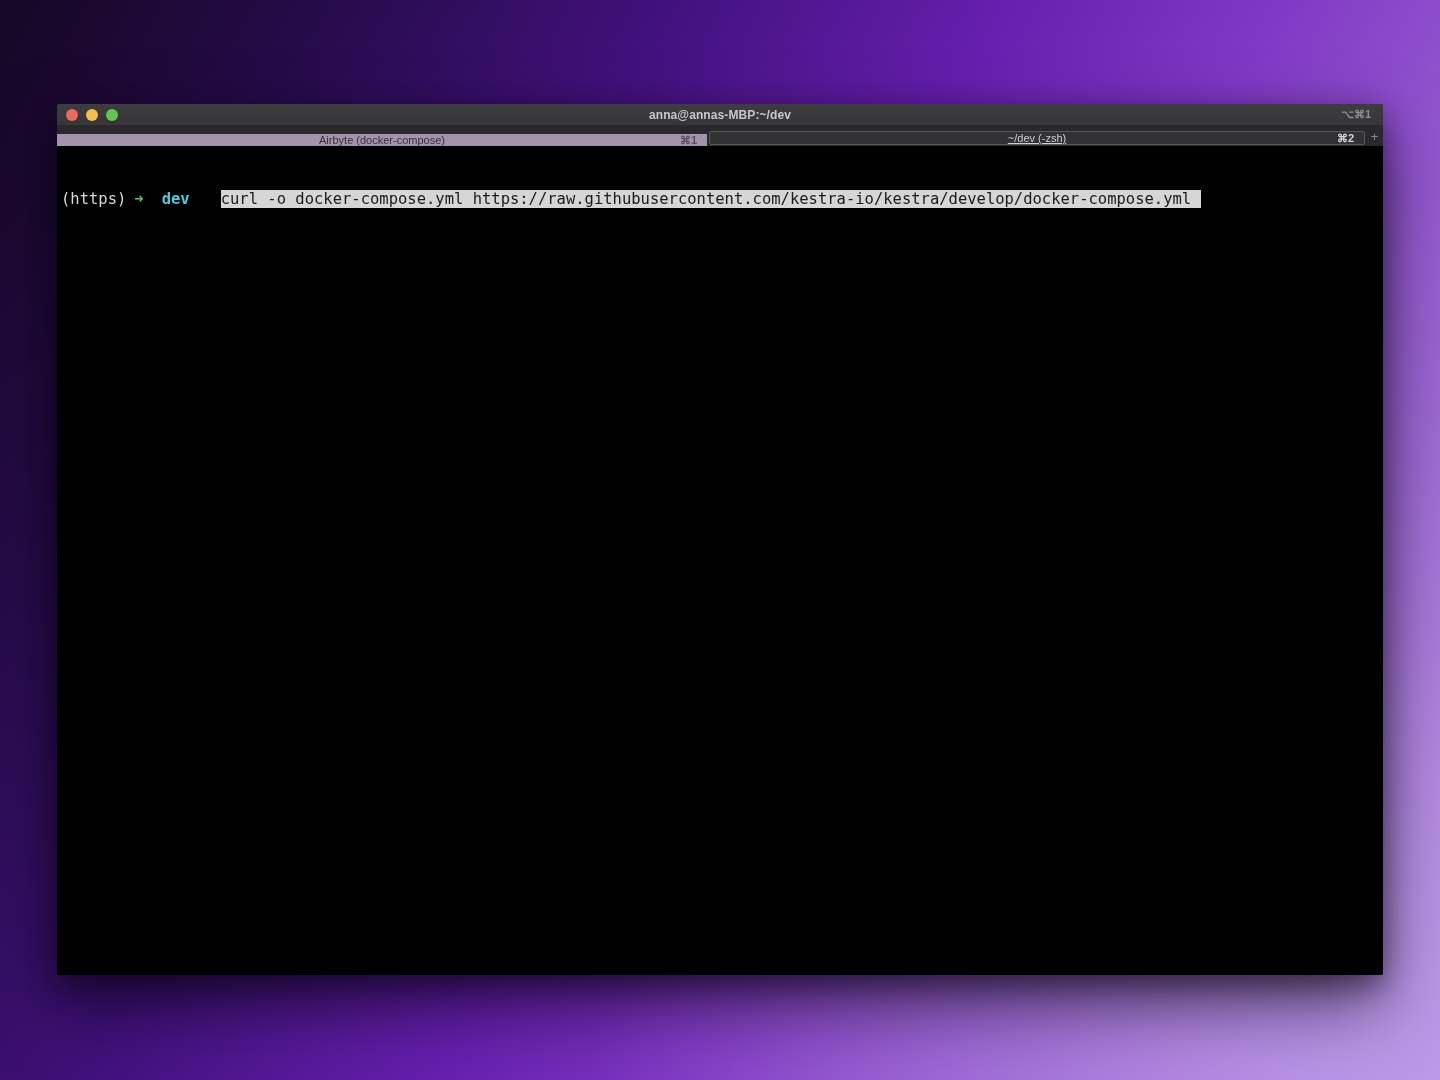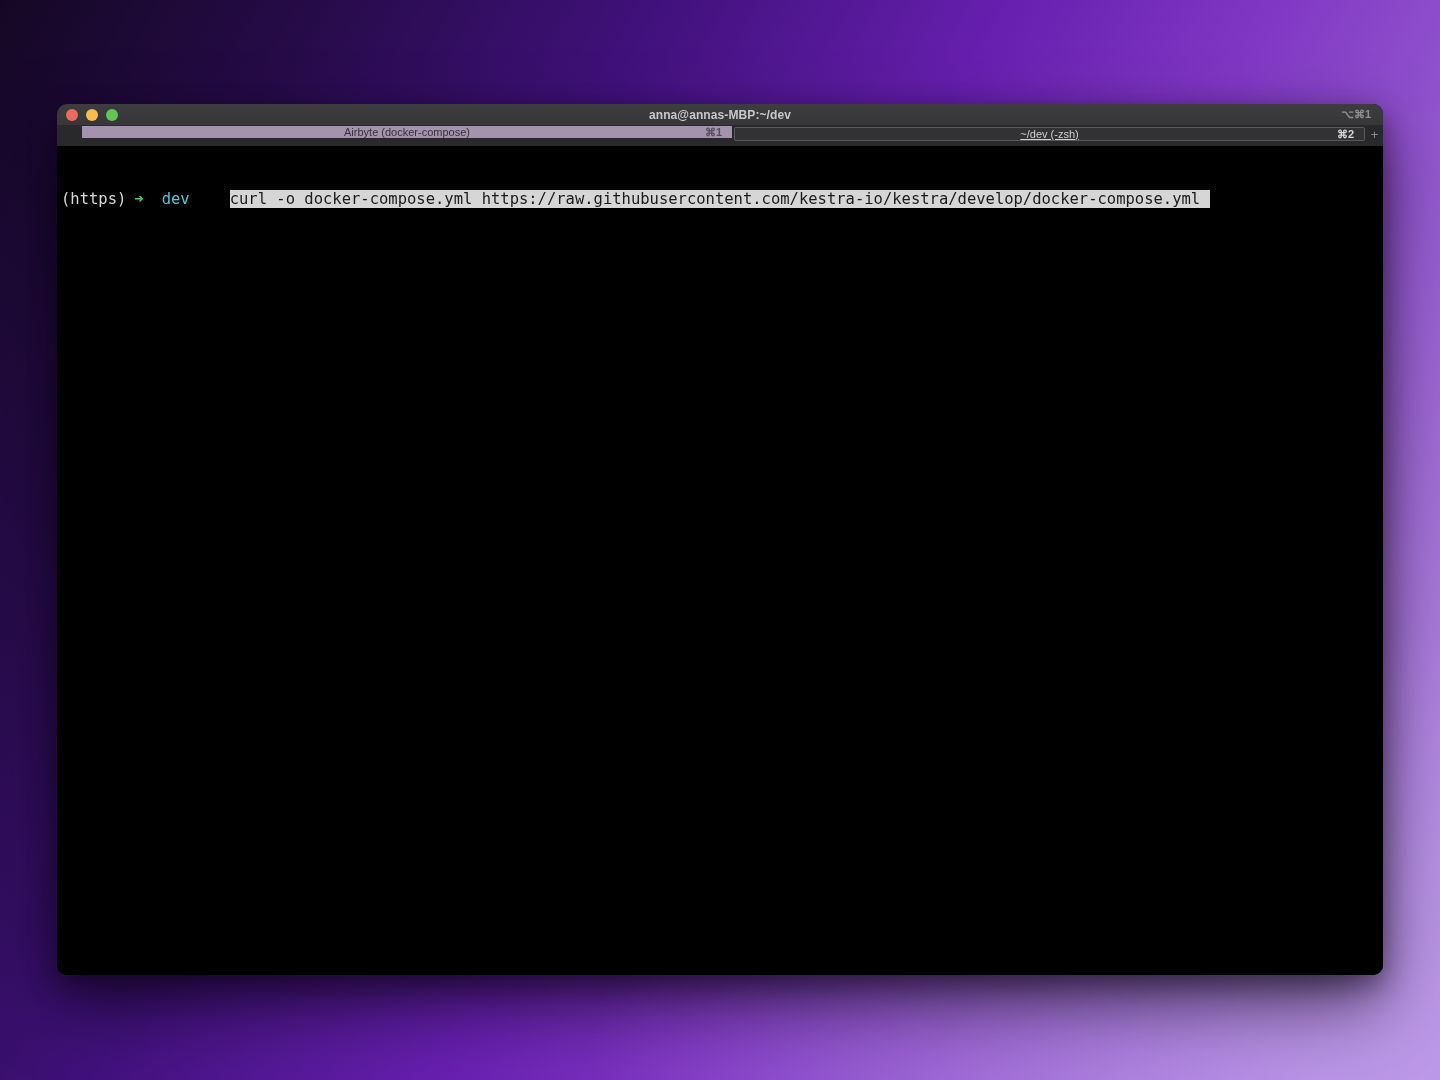--- a/index.html
+++ b/index.html
@@ -8,21 +8,21 @@
     font-family: "Liberation Sans", sans-serif;
     background:
       radial-gradient(120% 90% at 95% 100%, rgba(190,155,235,0.55) 0%, rgba(190,155,235,0) 45%),
       linear-gradient(118deg, #150724 0%, #260b49 16%, #41117c 33%, #661fae 50%, #8139c5 64%, #9a63d2 80%, #b48ce1 94%, #bd97e6 100%);
   }
 
   .window {
     position: absolute;
     left: 57px; top: 104px;
     width: 1326px; height: 871px;
-    border-radius: 10px;
+    border-radius: 2px;
     overflow: hidden;
     box-shadow: 0 30px 70px rgba(0,0,0,0.55), 0 10px 28px rgba(10,0,25,0.45);
     display: flex;
     flex-direction: column;
     background: var(--terminal-bg, #000);
   }
 
   
   .titlebar {
     position: relative;
@@ -62,22 +62,21 @@
     font-weight: bold;
     color: #8f8f94;
   }
 
   
   .tabbar {
     height: 20px;
     flex: 0 0 20px;
     background: #29292b;
     display: flex;
-    align-items: flex-start;
-    padding-left: 25px;
+    align-items: flex-end;
   }
   .tab {
     position: relative;
     display: flex;
     align-items: center;
     justify-content: center;
     font-size: 11px;
     cursor: default;
   }
   .tab-active {
@@ -122,21 +121,21 @@
     padding: 3px 0 0 4px;
     font-family: "DejaVu Sans Mono", "Liberation Mono", monospace;
     font-size: 15.5px;
     line-height: 20px;
     white-space: pre;
     color: #d8d8d8;
   }
   .term-line { display: block; }
   .conda-env { color: #d8d8d8; }
   .prompt-arrow { color: var(--arrow-green, #5ac45e); font-weight: bold; margin: 0 18px 0 8px; }
-  .current-dir { color: var(--dir-cyan, #4ec9de); font-weight: normal; margin-right: 12px; }
+  .current-dir { color: var(--dir-cyan, #4ec9de); font-weight: bold; margin-right: 3px; }
   .selected-command {
     background: var(--selection-bg, #d6d6d6);
     color: var(--selection-fg, #1b1b1b);
     margin-left: 28px;
   }
 </style>
 </head>
 <body>
 
 <div class="window">

